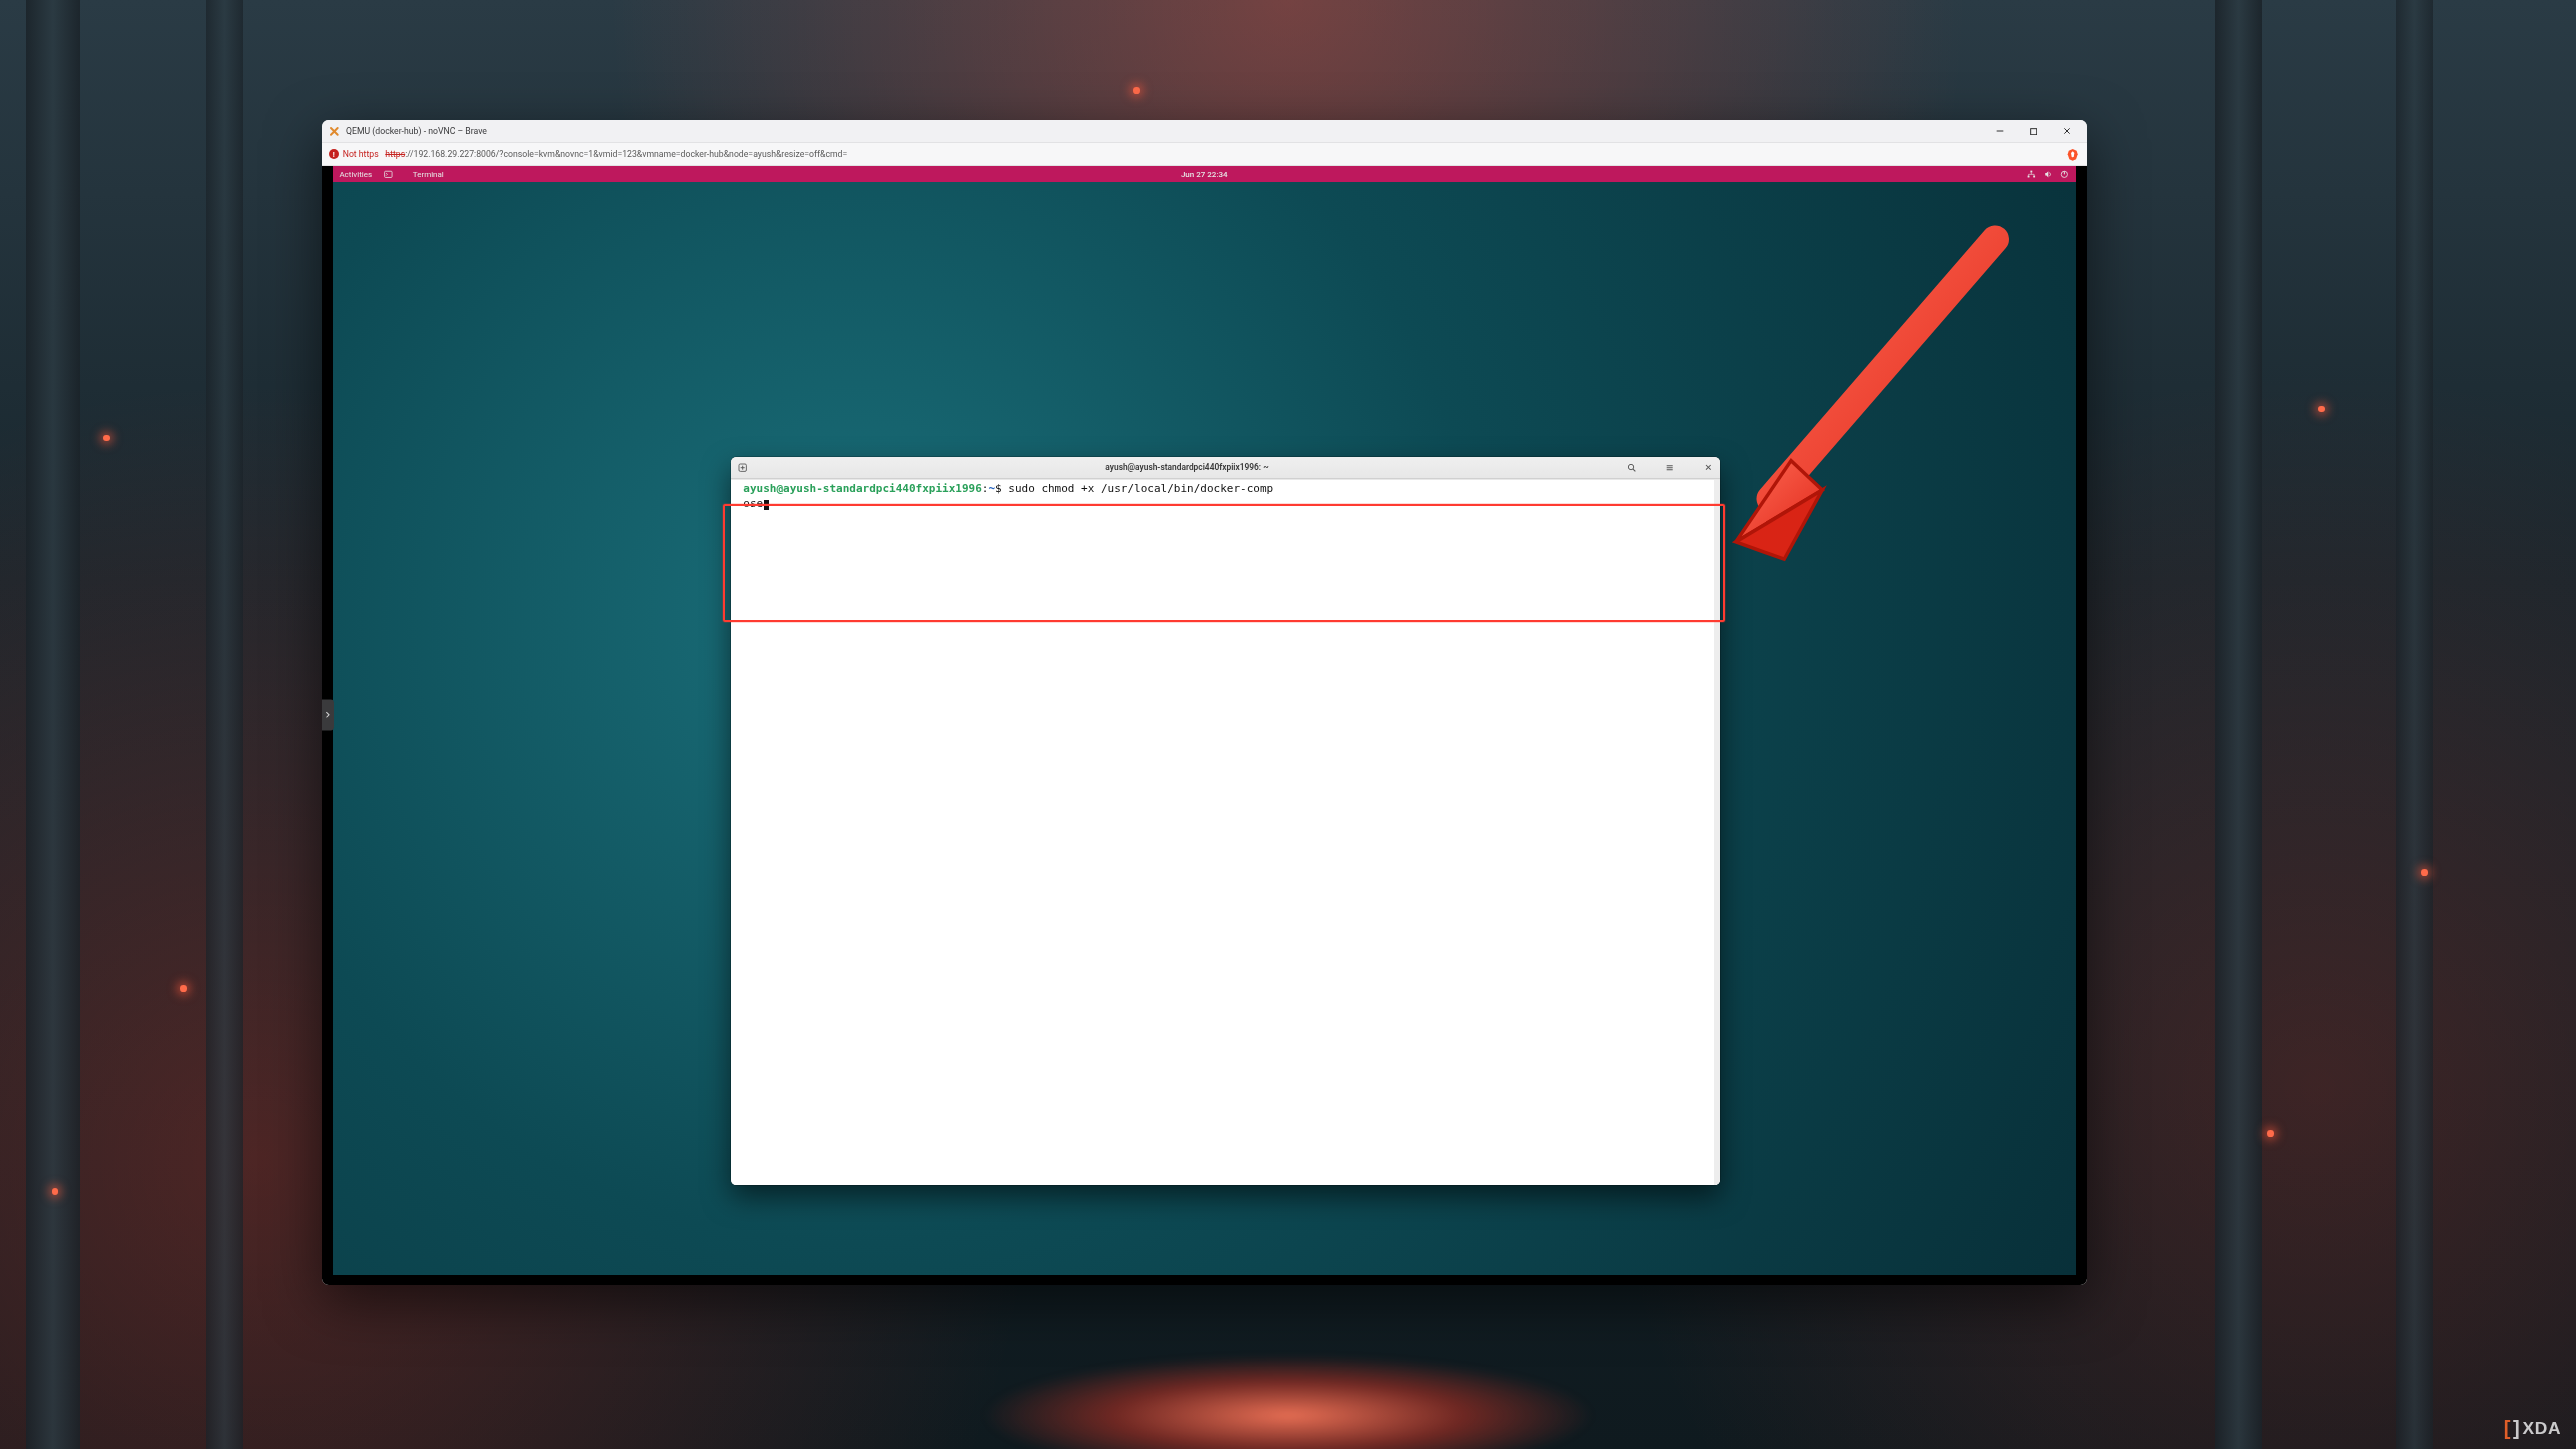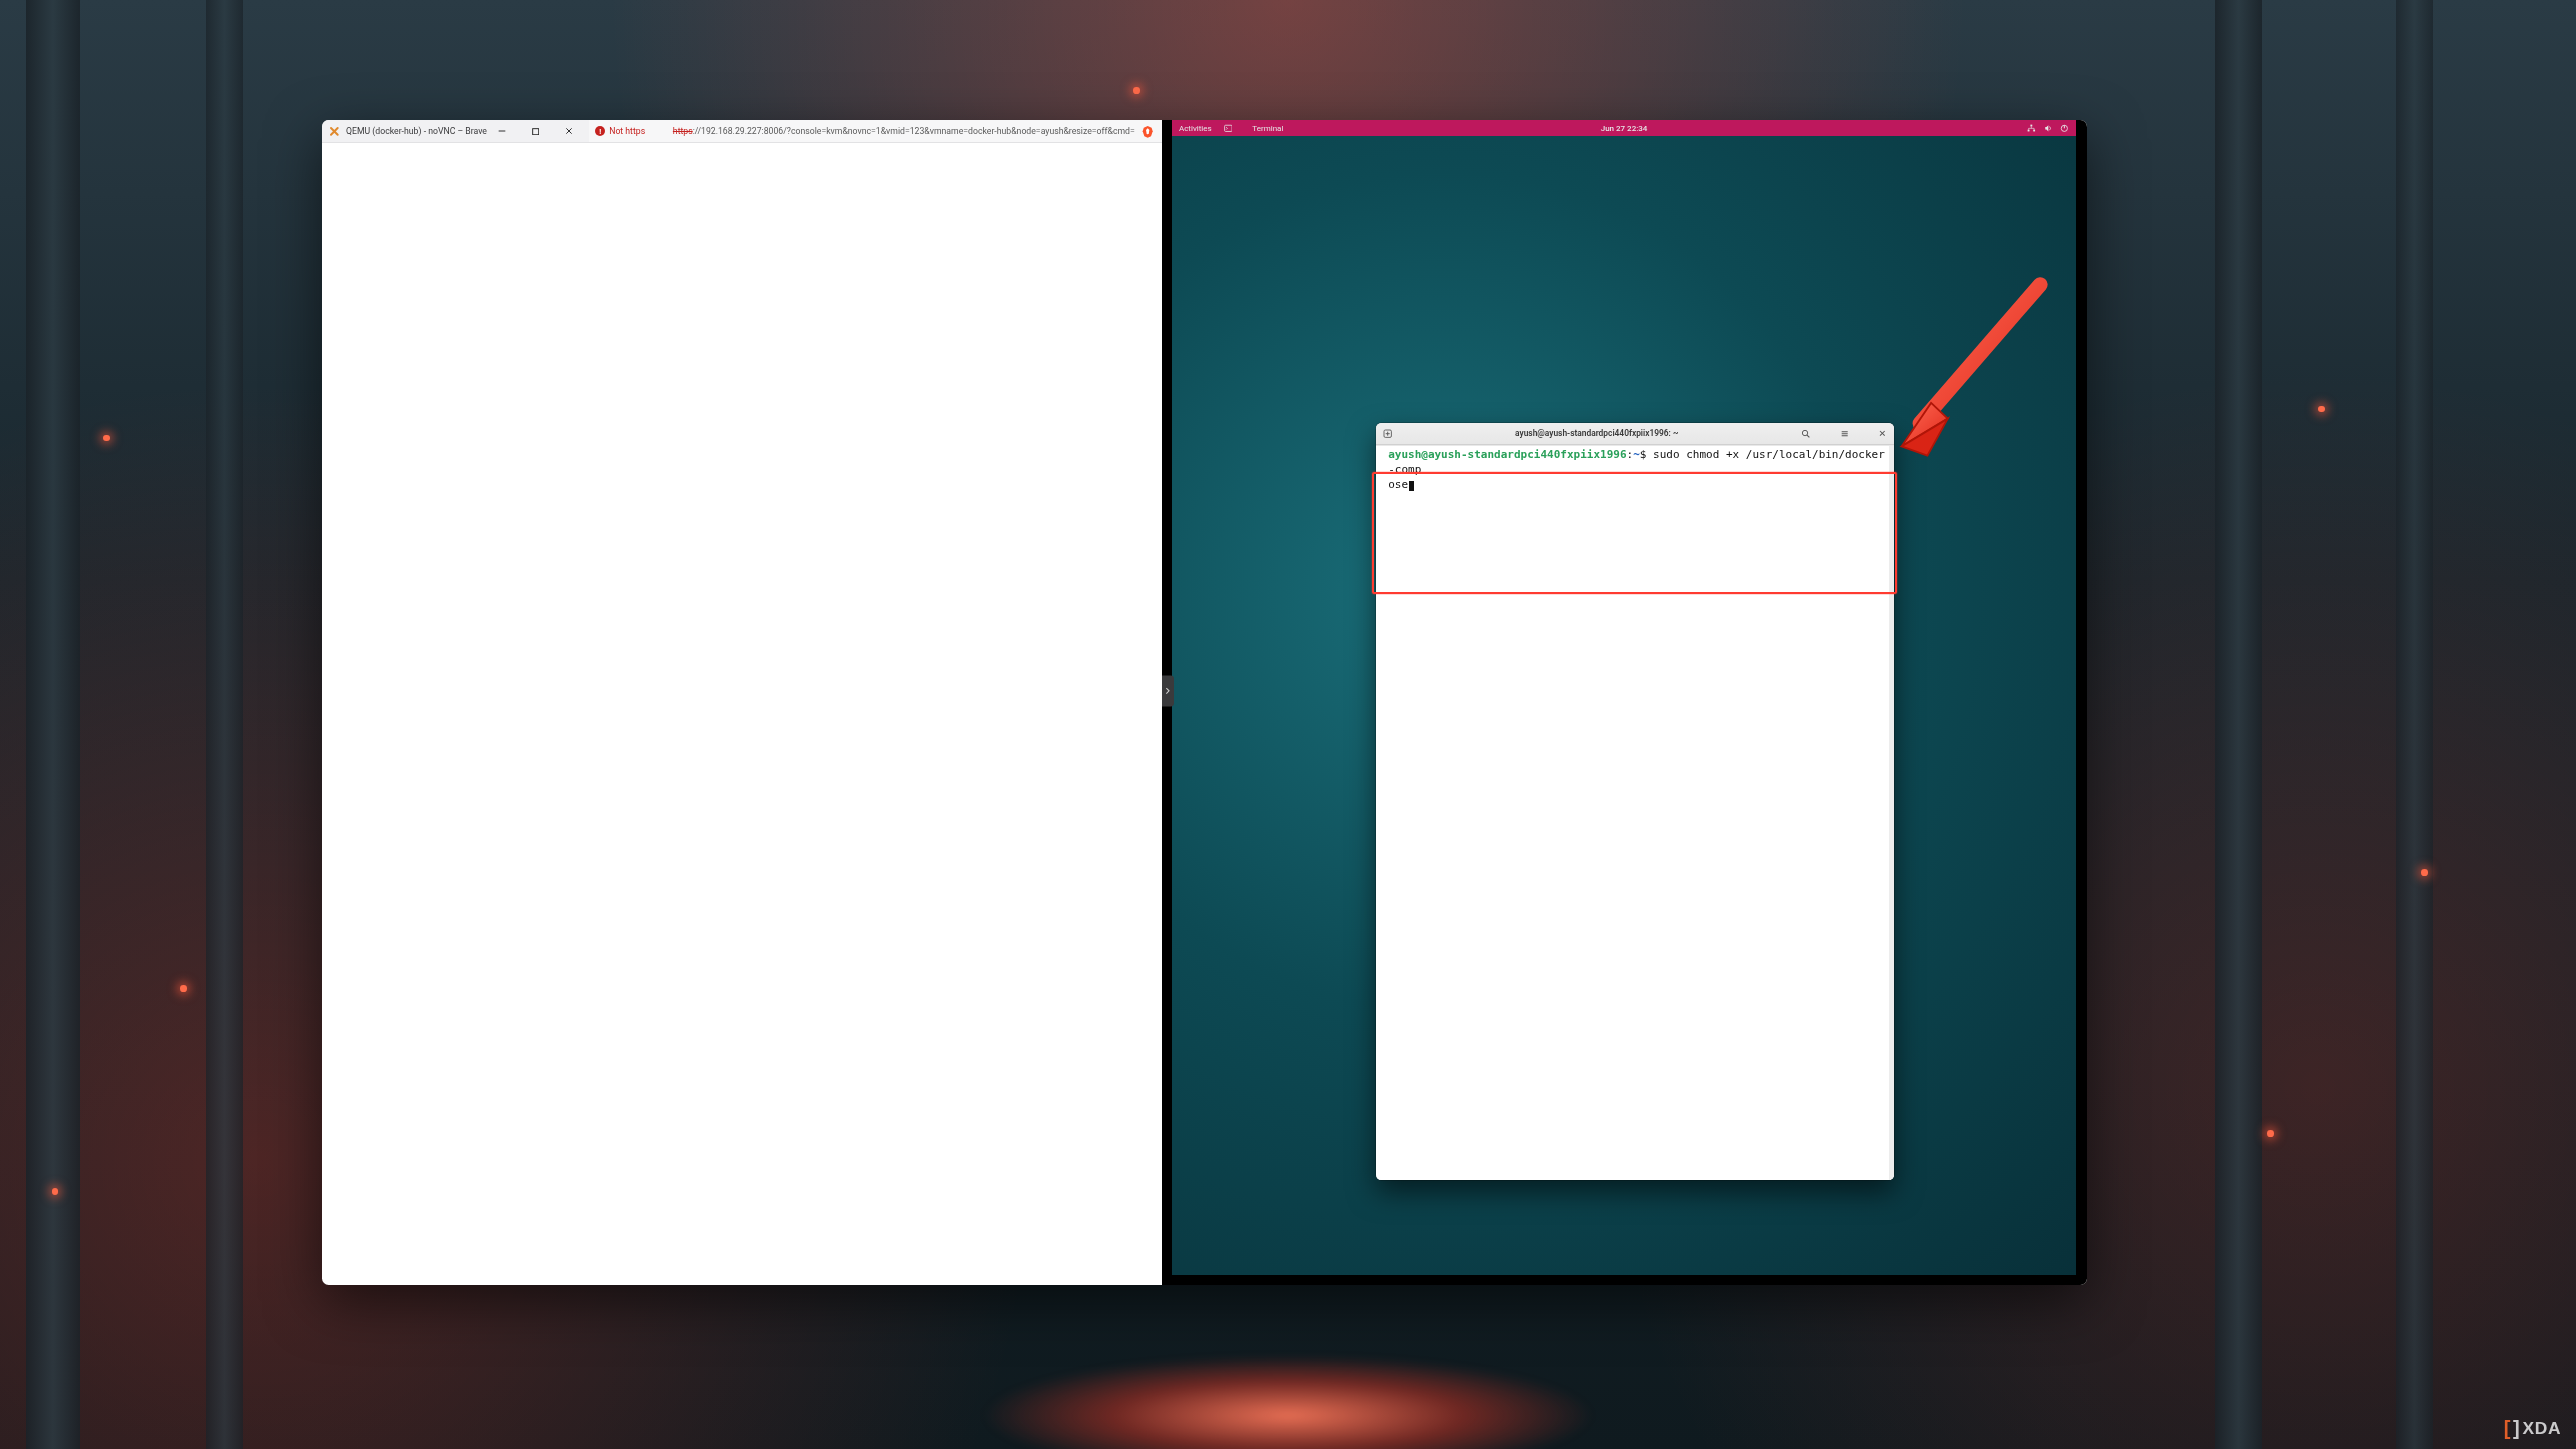--- a/index.html
+++ b/index.html
@@ -55,20 +55,21 @@
   .browser-window {
     position: absolute;
     left: 12.5%;
     top: 8.3%;
     width: 68.5%;
     height: 80.4%;
     background: #fff;
     border-radius: 6.7px;
     box-shadow: 0 17px 54px rgba(0,0,0,0.55);
     display: flex;
+    flex-direction: column;
     overflow: hidden;
   }
   .titlebar {
     height: 23px;
     background: #f1f1f3;
     display: flex;
     align-items: center;
     padding: 0 6.7px;
     gap: 5.4px;
     border-bottom: 0.7px solid #e2e2e4;
@@ -114,21 +115,21 @@
     display: flex; align-items: center; justify-content: center;
     color: #fff; font-size: 7.4px; font-weight: bold;
   }
   .url {
     font-size: 8.7px;
     color: #444;
     flex: 1;
     white-space: nowrap;
     overflow: hidden;
   }
-  .url .https { color: #c5221f; text-decoration: line-through; margin-left: 21px; }
+  .url .https { color: #c5221f; text-decoration: line-through; }
   .url .rest { color: #5a5a5a; }
   .brave-logo {
     width: 13.4px; height: 13.4px;
   }
 
   
   .vnc {
     flex: 1;
     position: relative;
     background: #000;

